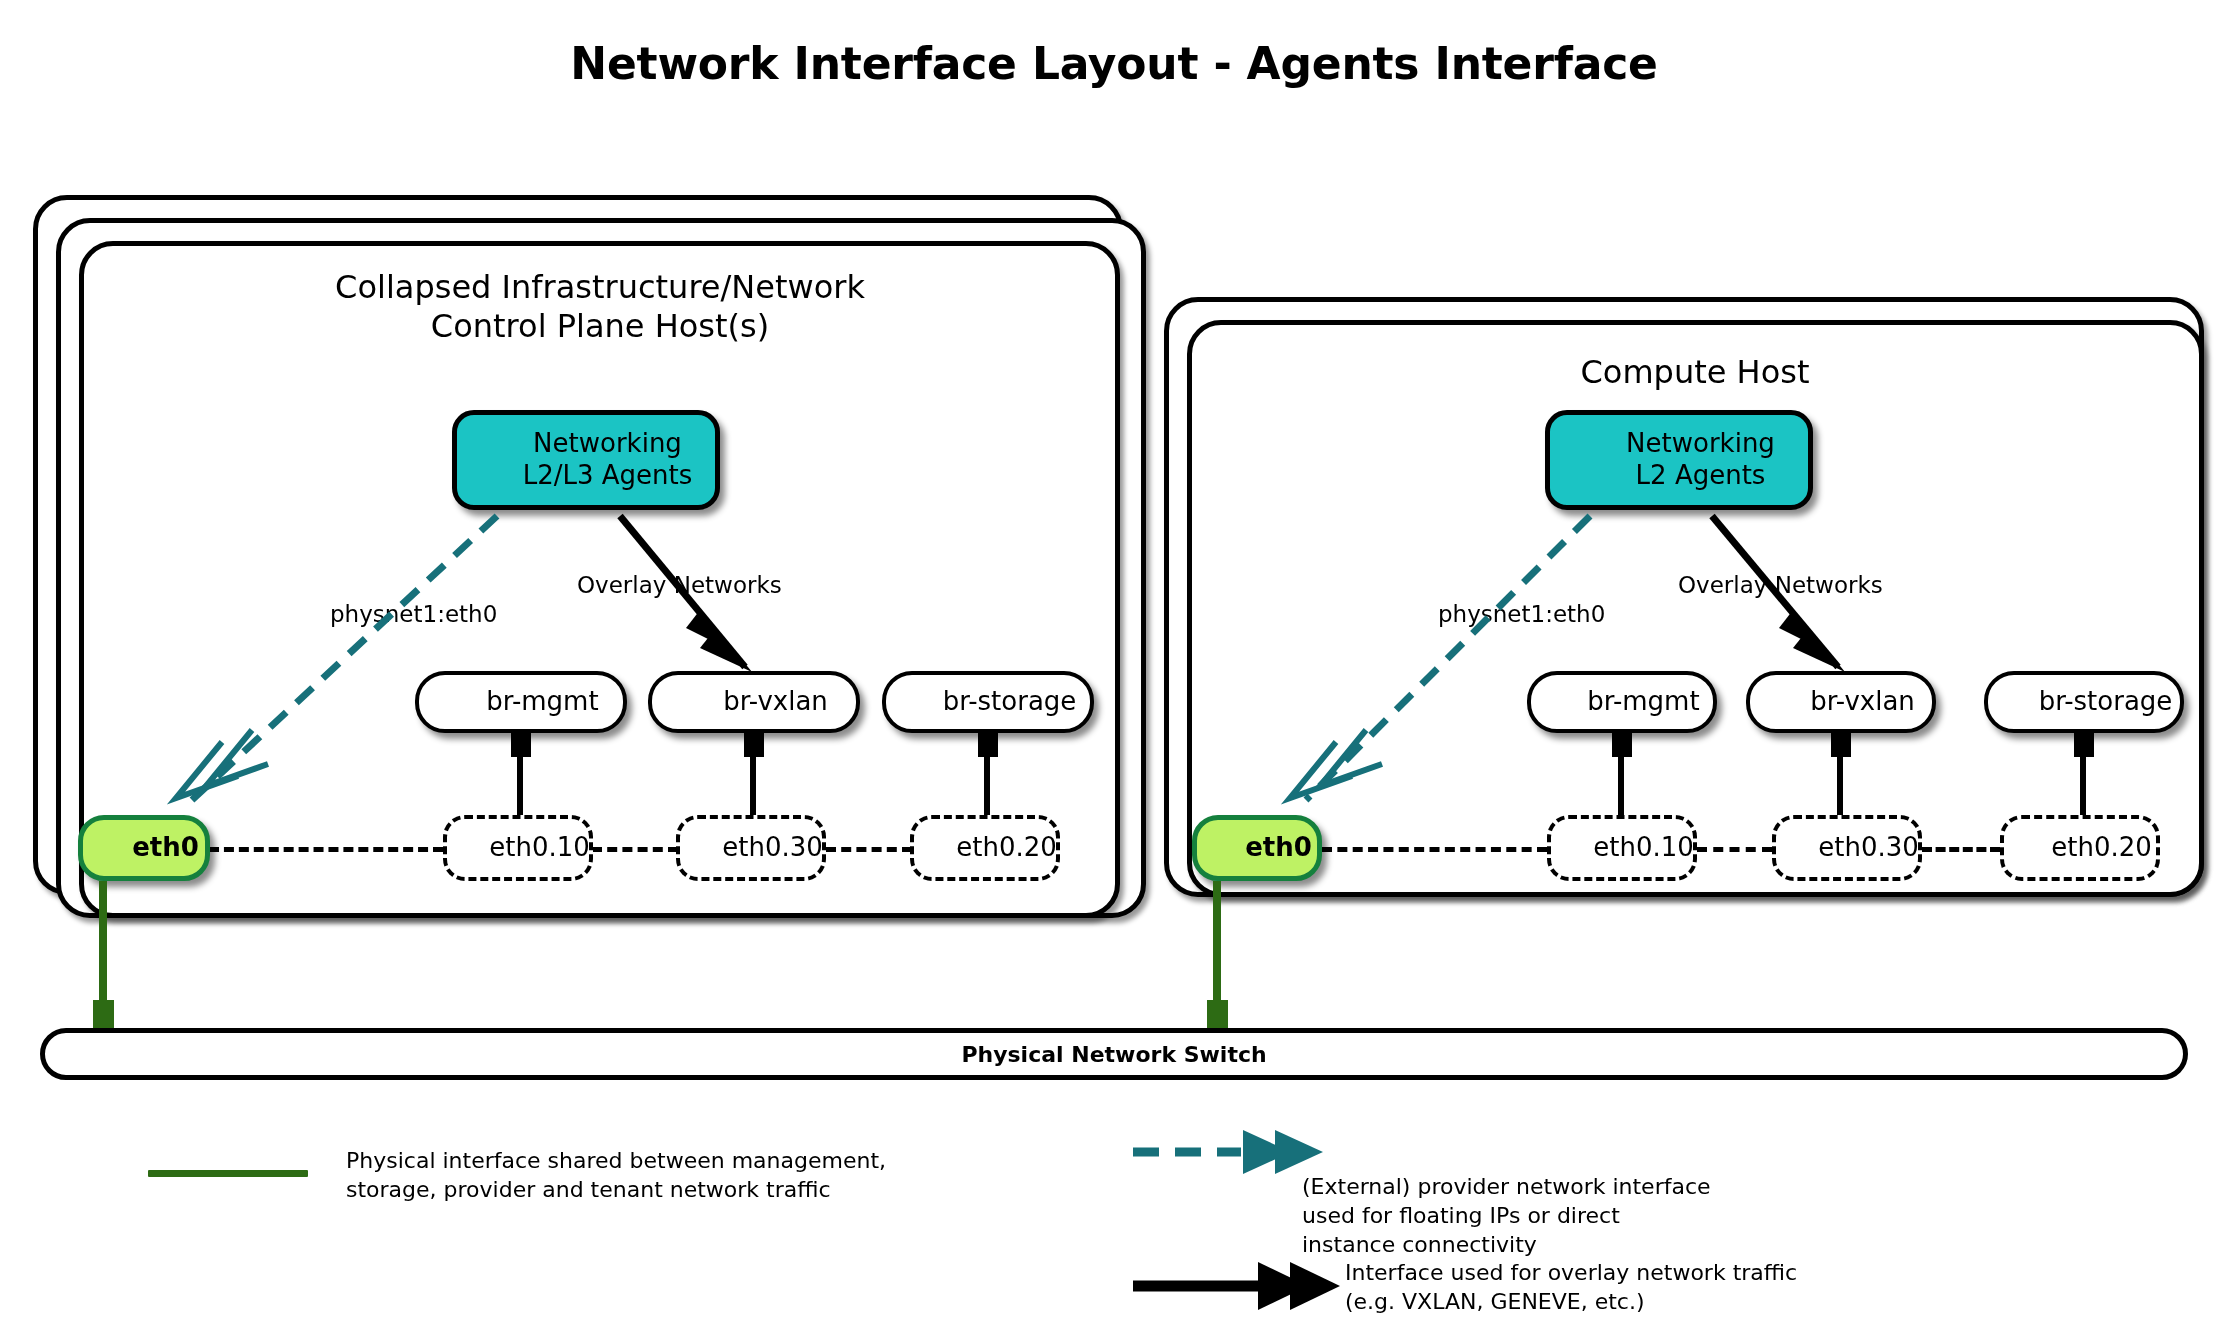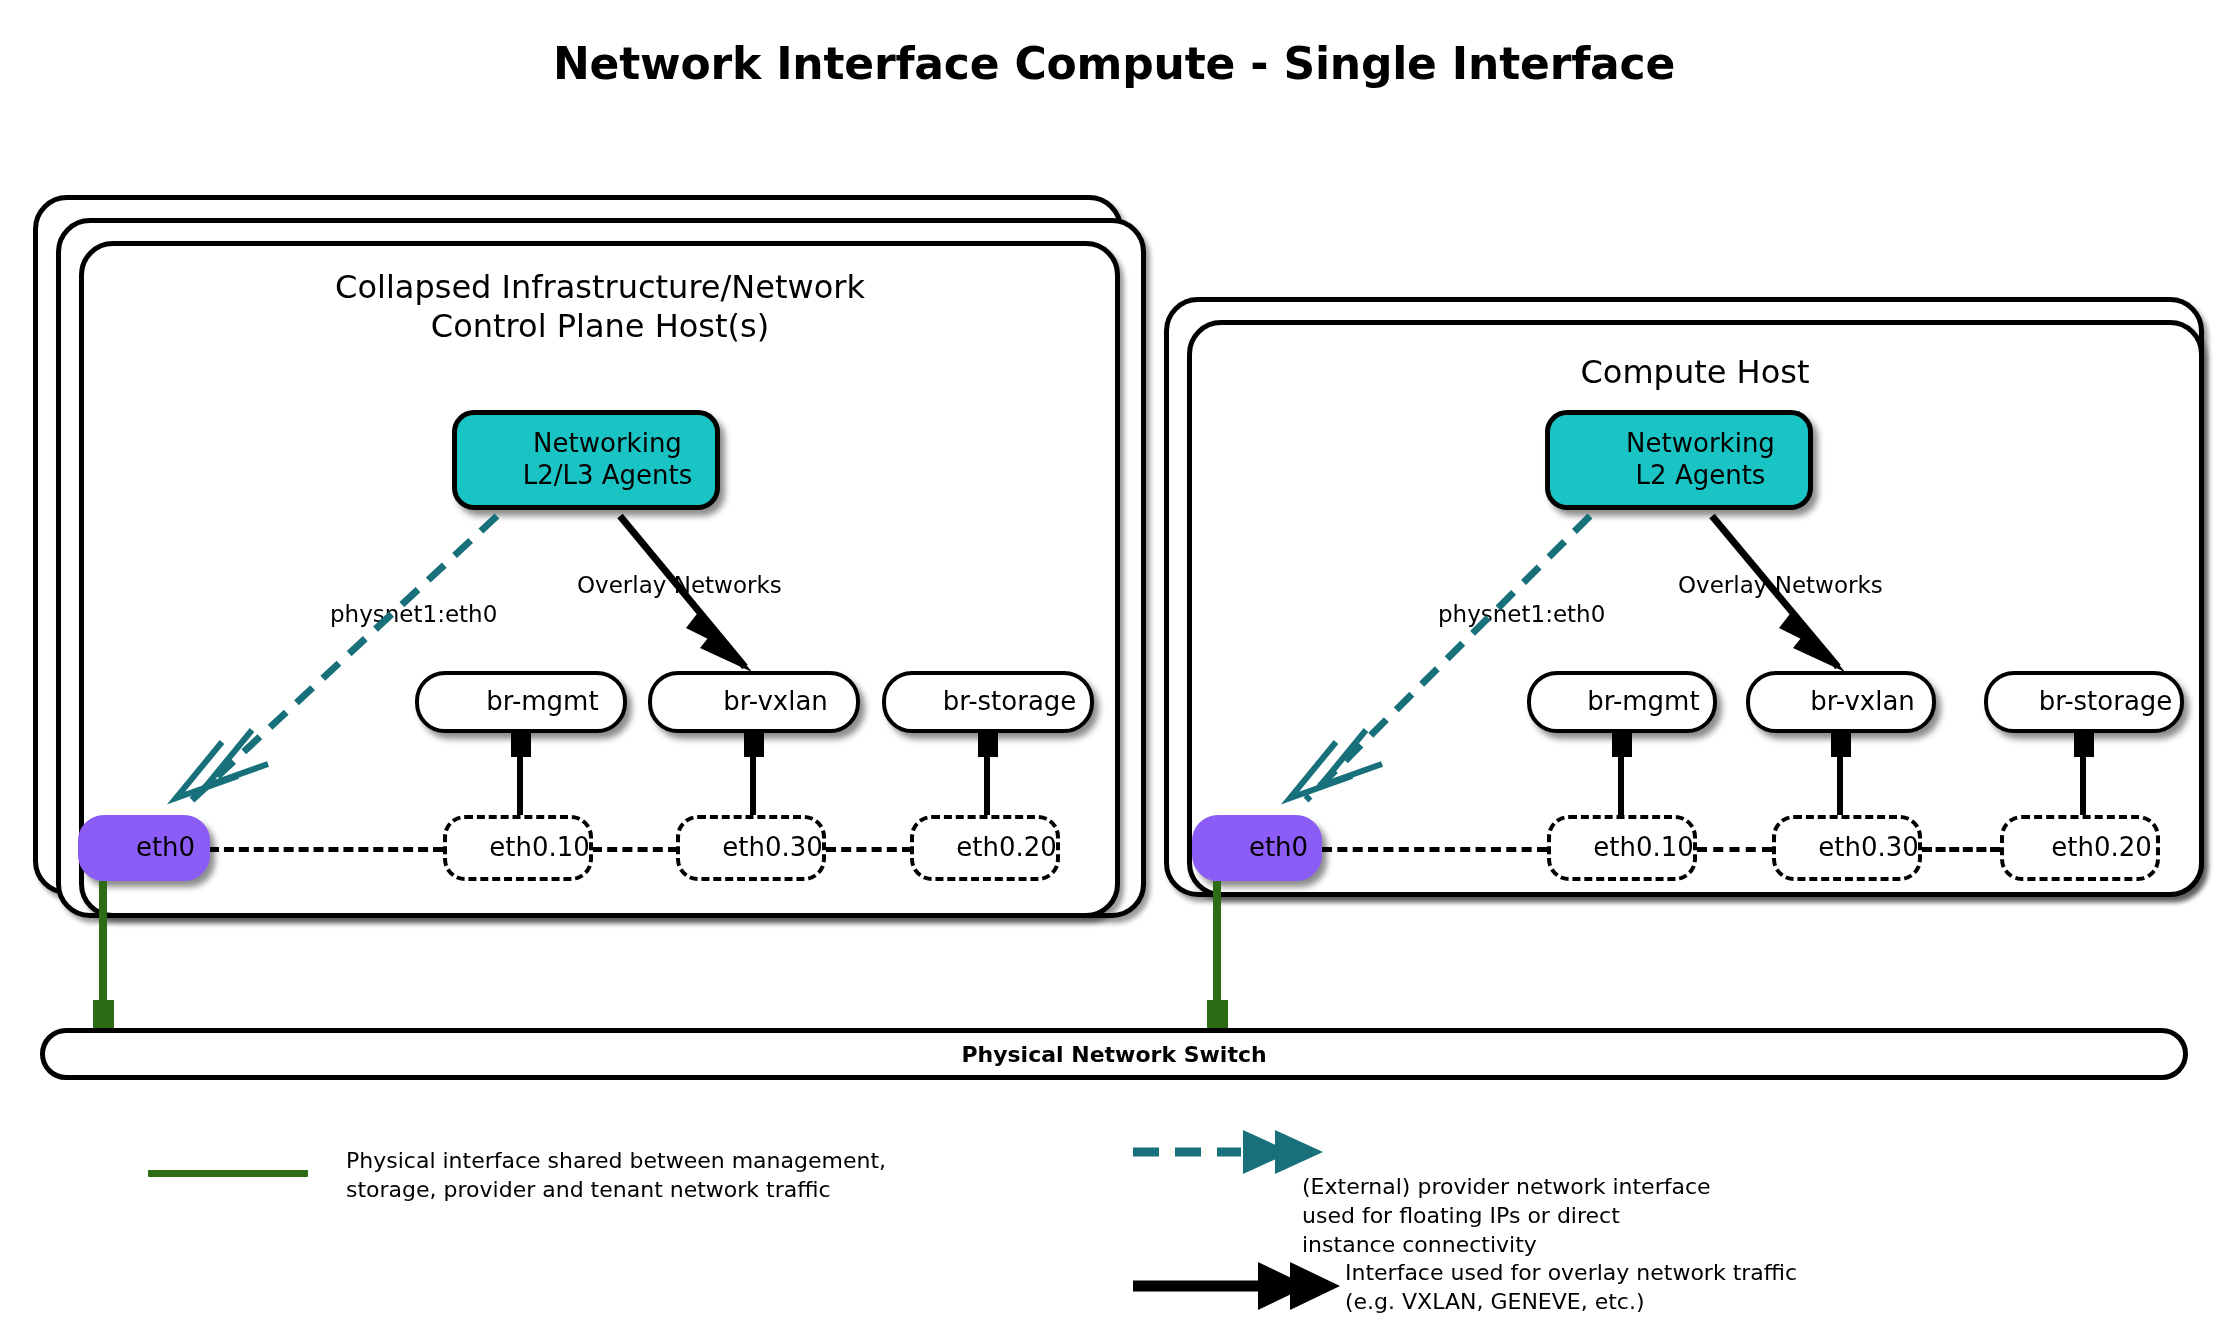--- a/index.html
+++ b/index.html
@@ -59,24 +59,25 @@
     border-radius: 22px;
     box-shadow: 5px 6px 6px rgba(0,0,0,0.45);
   }
   .node-bridge {
     background: #fff;
     border: 4px solid #000;
     border-radius: 30px;
     box-shadow: 5px 6px 6px rgba(0,0,0,0.45);
   }
   .node-phys {
-    background: #8b5cf6;
-    border: 5px solid #8b5cf6;
+    background: #bef264;
+    border: 5px solid #15803d;
     border-radius: 26px;
     box-shadow: 5px 6px 6px rgba(0,0,0,0.45);
+    font-weight: bold;
   }
   .node-vlan {
     background: #fff;
     border: 4px dashed #000;
     border-radius: 22px;
   }
 
   .switch-bar {
     position: absolute;
     background: #fff;
@@ -128,21 +129,21 @@
     height: 7px;
     background: #2d6b14;
     border-radius: 1px;
   }
 </style>
 </head>
 <body>
 
 <div id="root">
 
-  <div class="page-title">Network Interface Compute - Single Interface</div>
+  <div class="page-title">Network Interface Layout - Agents Interface</div>
 
   <div class="card card-shadow" style="left:33px; top:195px; width:1090px; height:700px;"></div>
   <div class="card card-shadow" style="left:56px; top:218px; width:1090px; height:700px;"></div>
   <div class="card card-shadow" style="left:79px; top:241px; width:1041px; height:677px;"></div>
 
   <div class="host-title" style="left:140px; top:268px; width:920px;">Collapsed Infrastructure/Network
 Control Plane Host(s)</div>
 
   <div class="node node-agent" style="left:452px; top:410px; width:268px; height:100px;">Networking
 L2/L3 Agents</div>

